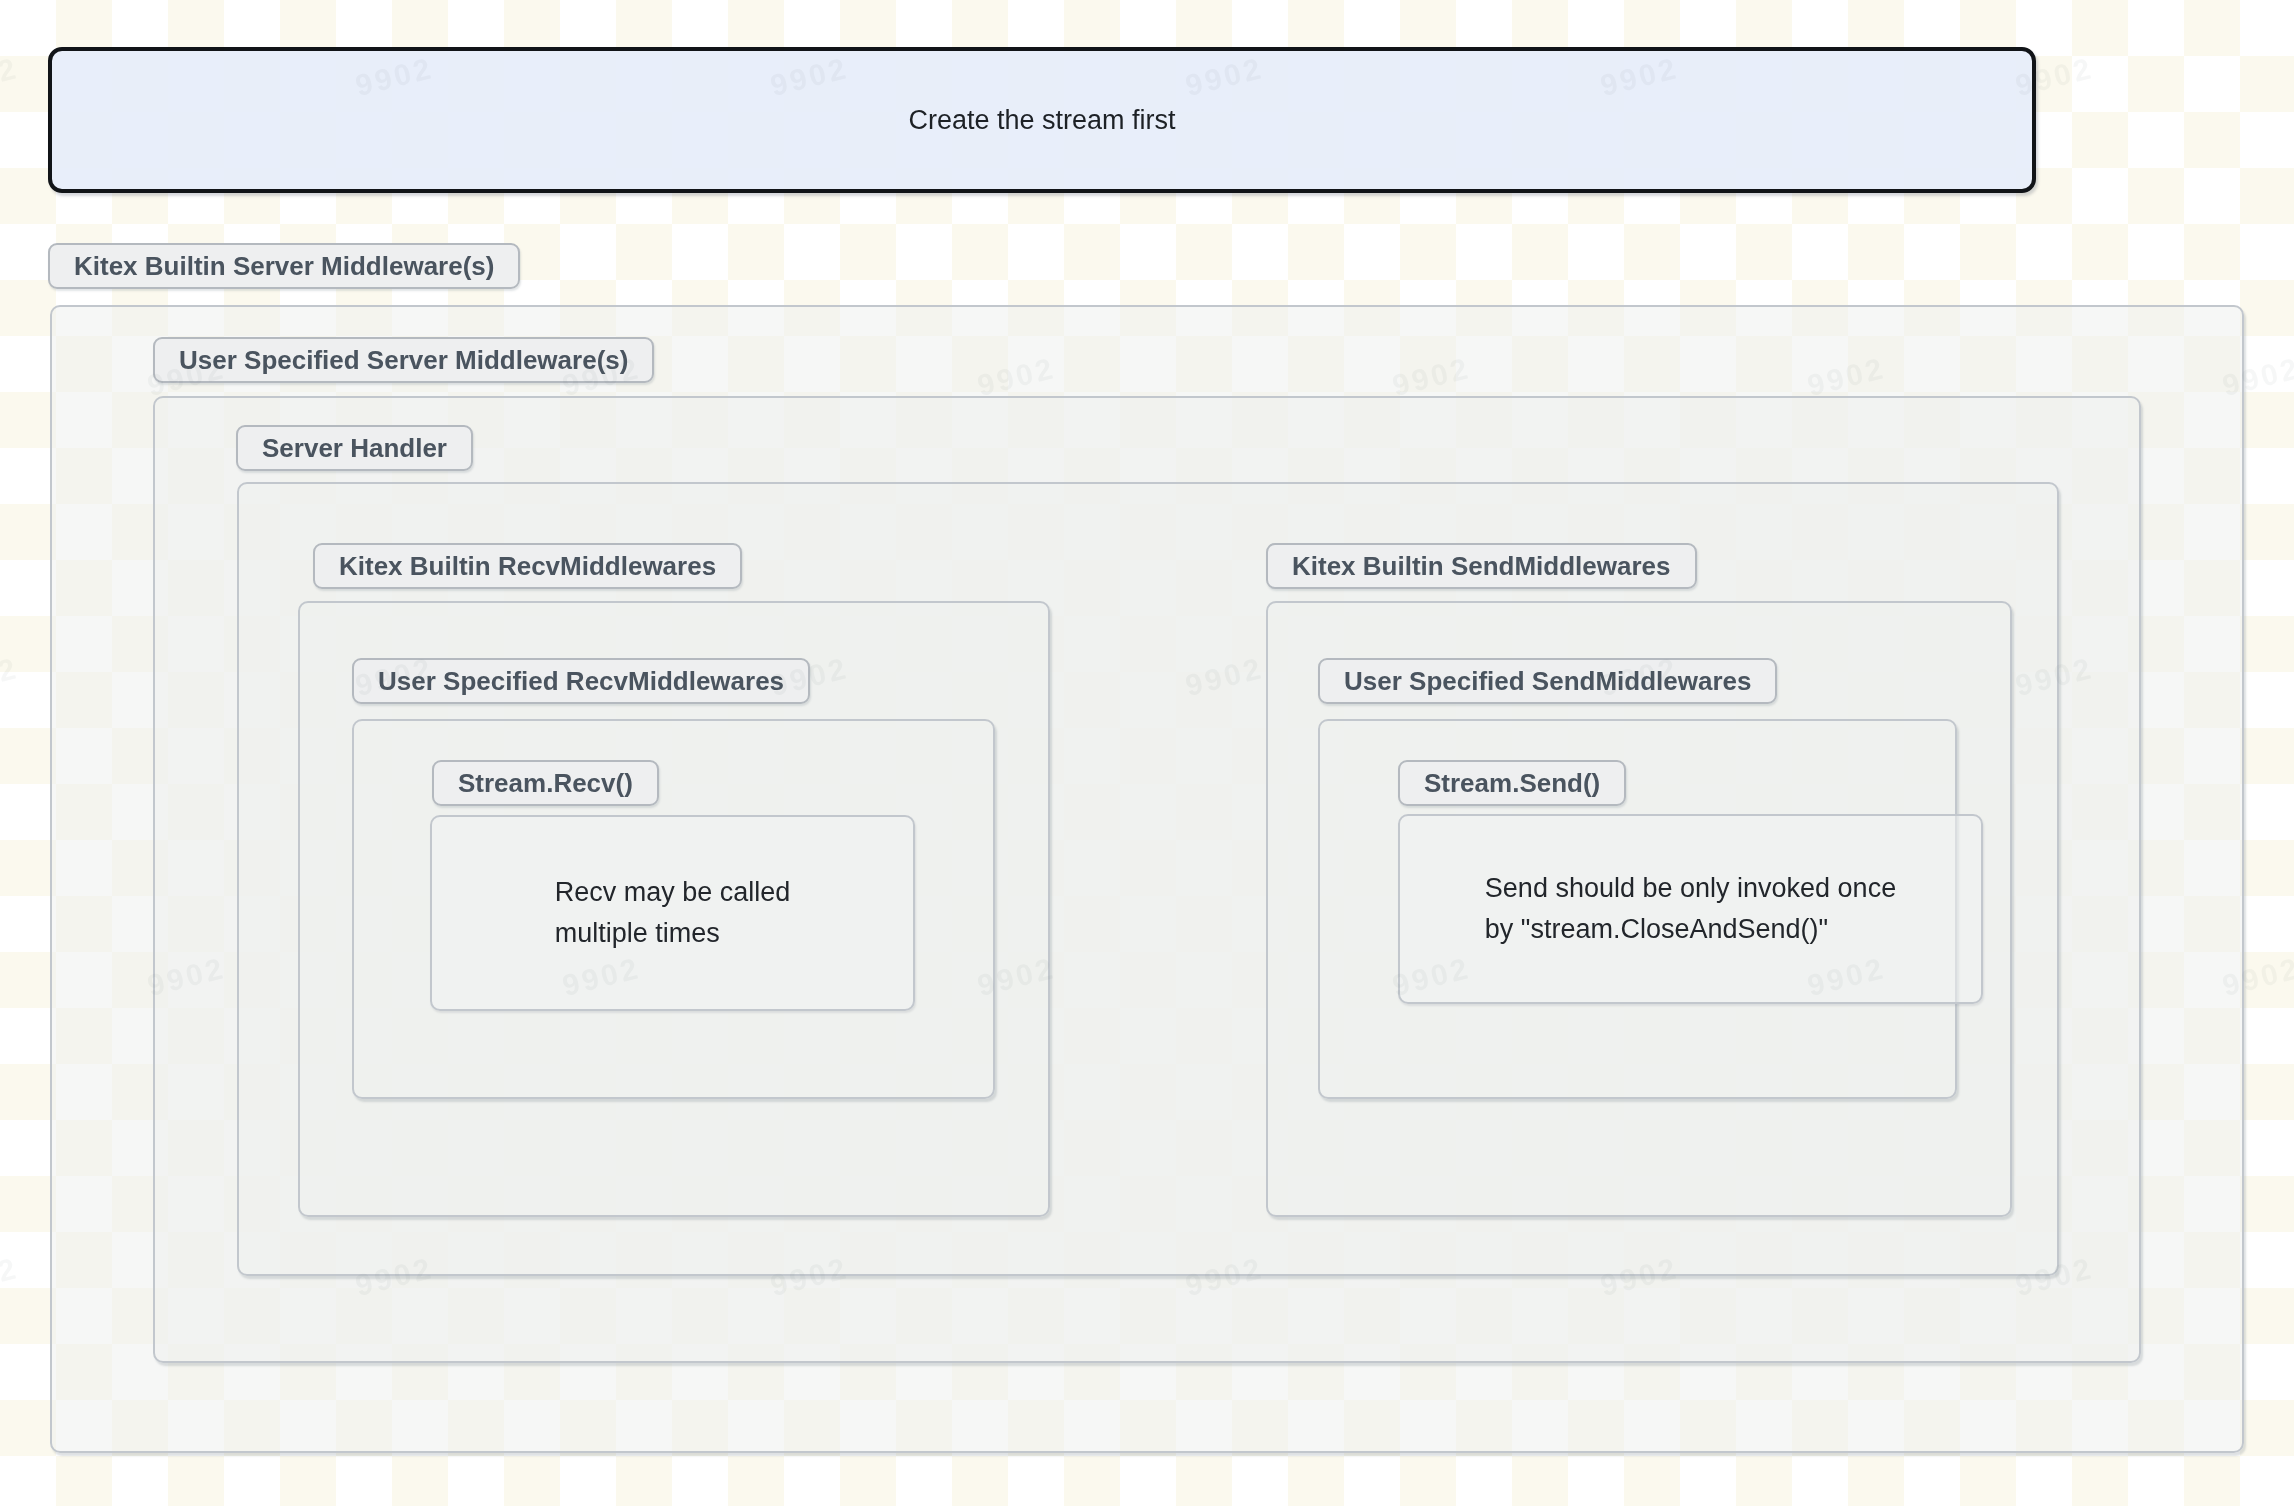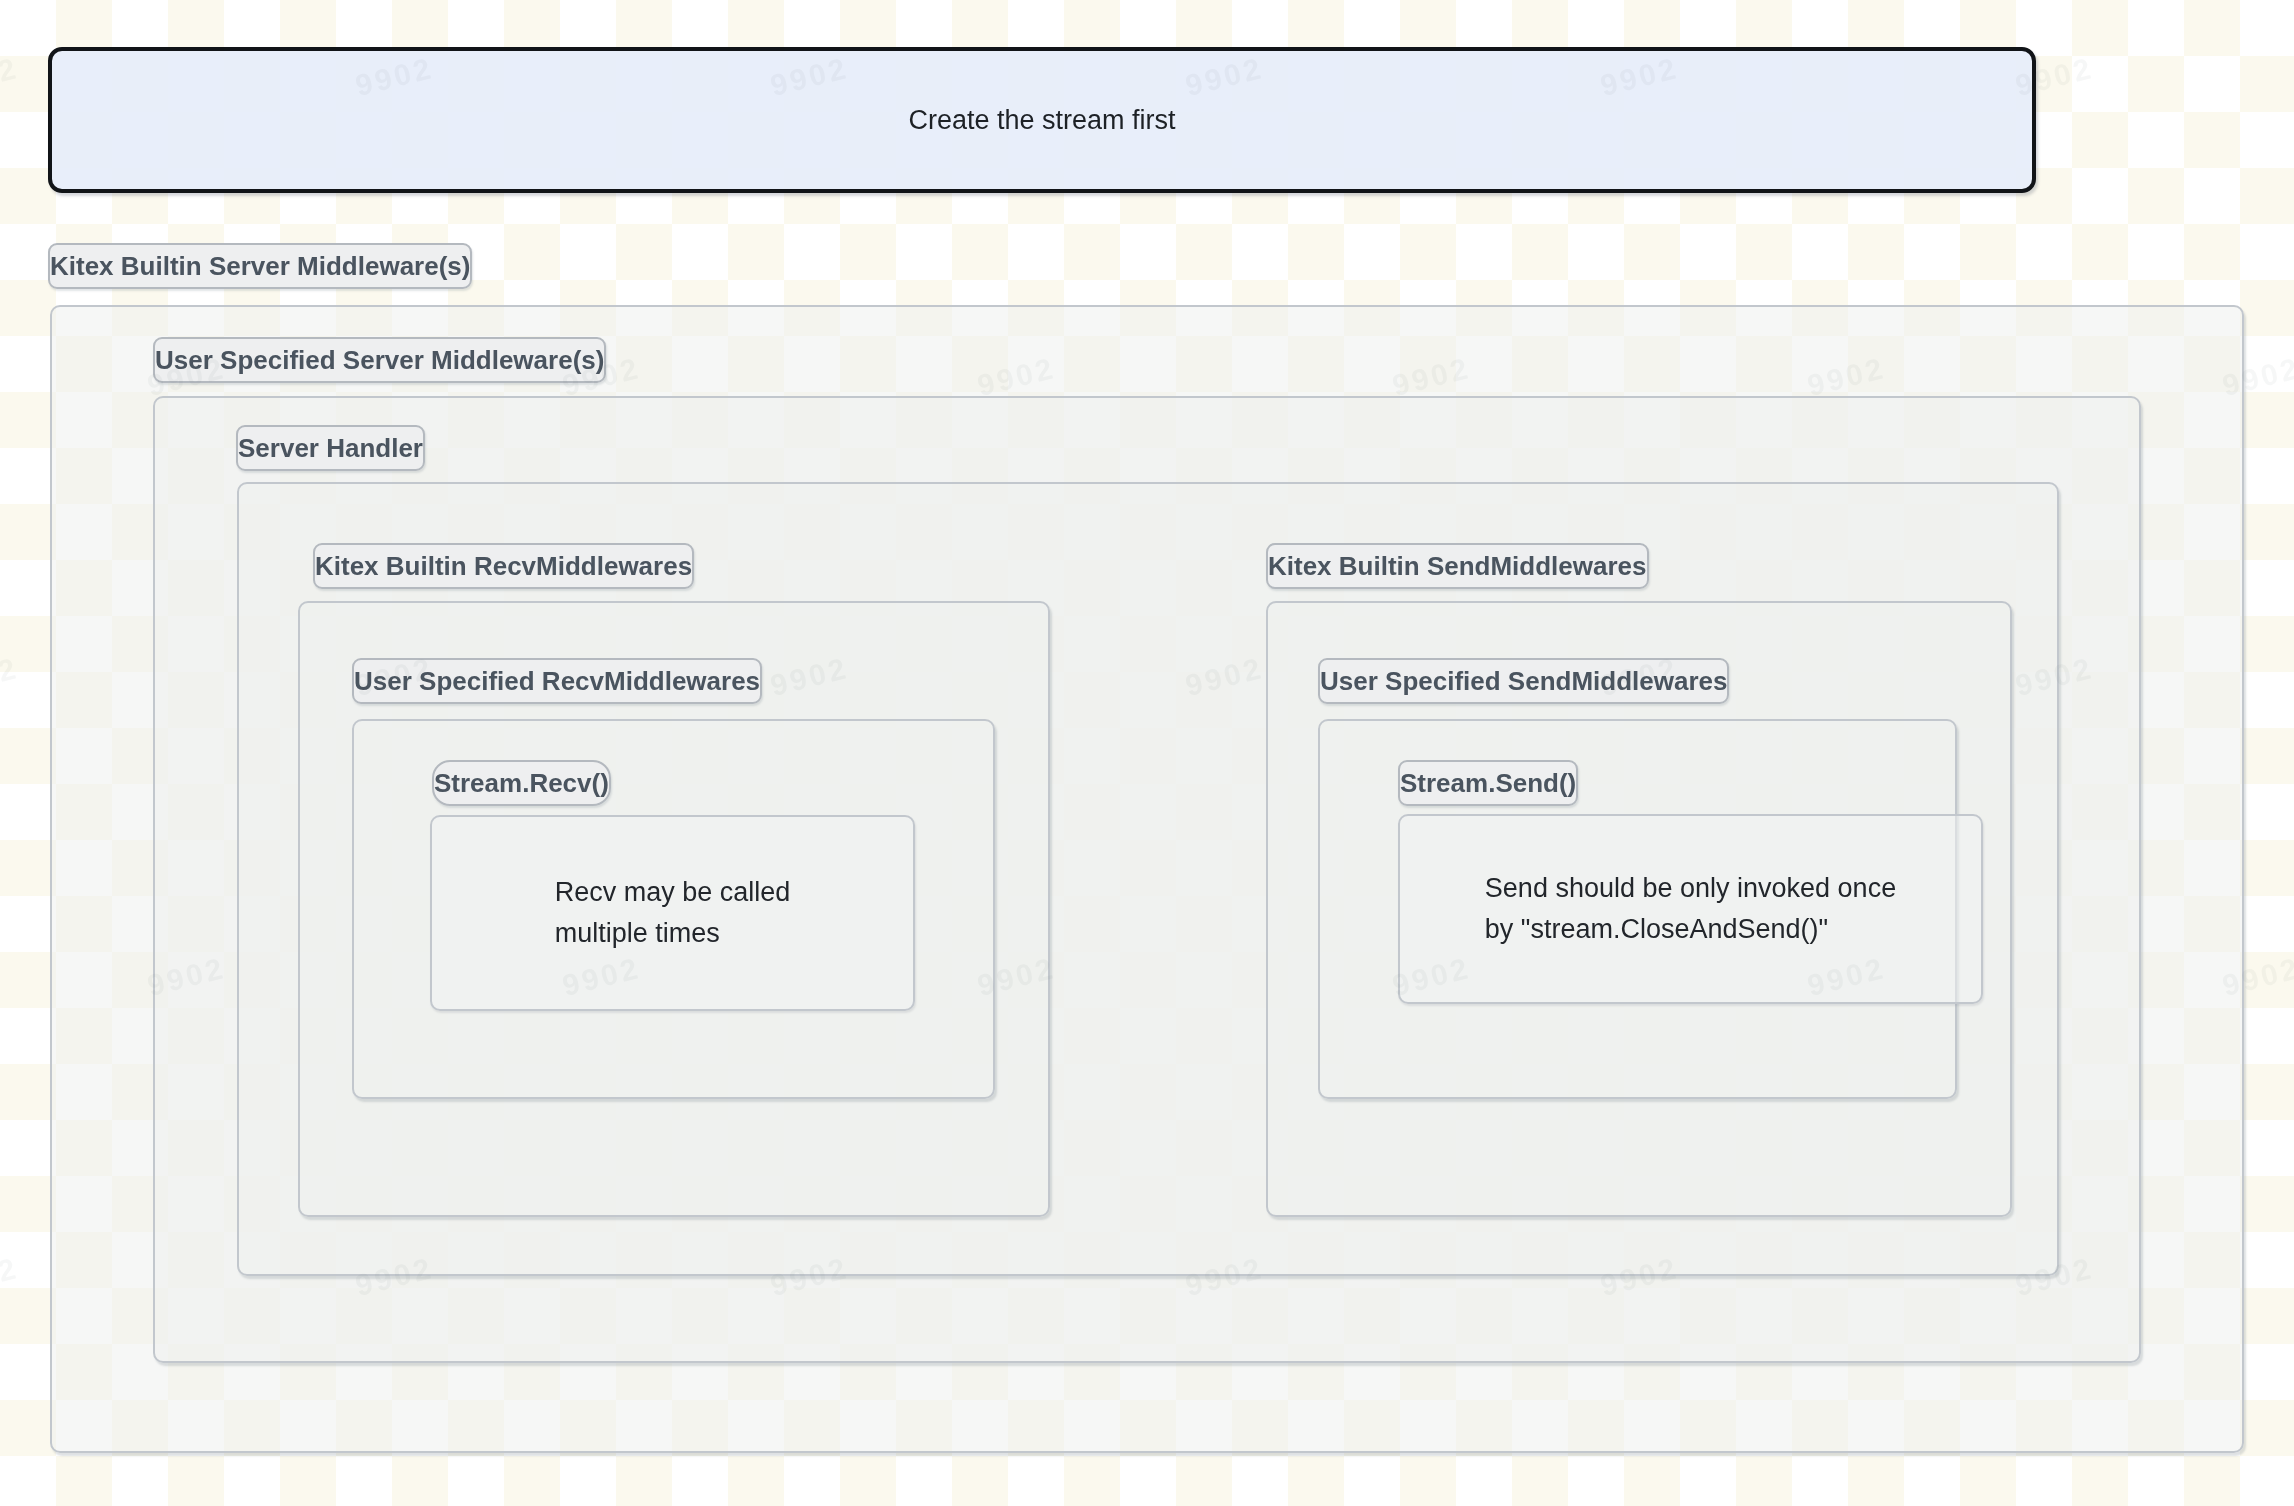--- a/index.html
+++ b/index.html
@@ -59,31 +59,31 @@
   .badge {
     position: absolute;
     box-sizing: border-box;
     border: 2px solid #b4b9bf;
     border-radius: 9px;
     background: rgba(237, 238, 239, 0.95);
     color: #4a545f;
     font-weight: bold;
     font-size: 26px;
     line-height: 34px;
-    padding: 4px 0;
+    padding: 4px 24px;
     white-space: nowrap;
     box-shadow: 1px 2px 2px rgba(125, 135, 145, 0.22);
     z-index: 10;
   }
   .bgA { left: 48px;   top: 243px; }
   .bgB { left: 153px;  top: 337px; }
   .bgC { left: 236px;  top: 425px; }
   .bgD { left: 313px;  top: 543px; }
   .bgE { left: 352px;  top: 658px; }
-  .bgF { left: 432px;  top: 760px; border-radius: 18px; }
+  .bgF { left: 432px;  top: 760px; }
   .bgG { left: 1266px; top: 543px; }
   .bgH { left: 1318px; top: 658px; }
   .bgI { left: 1398px; top: 760px; }
   
   .note {
     position: absolute;
     box-sizing: border-box;
     border: 2px solid #c2c7cd;
     border-radius: 10px;
     background: rgba(242, 244, 243, 0.5);

